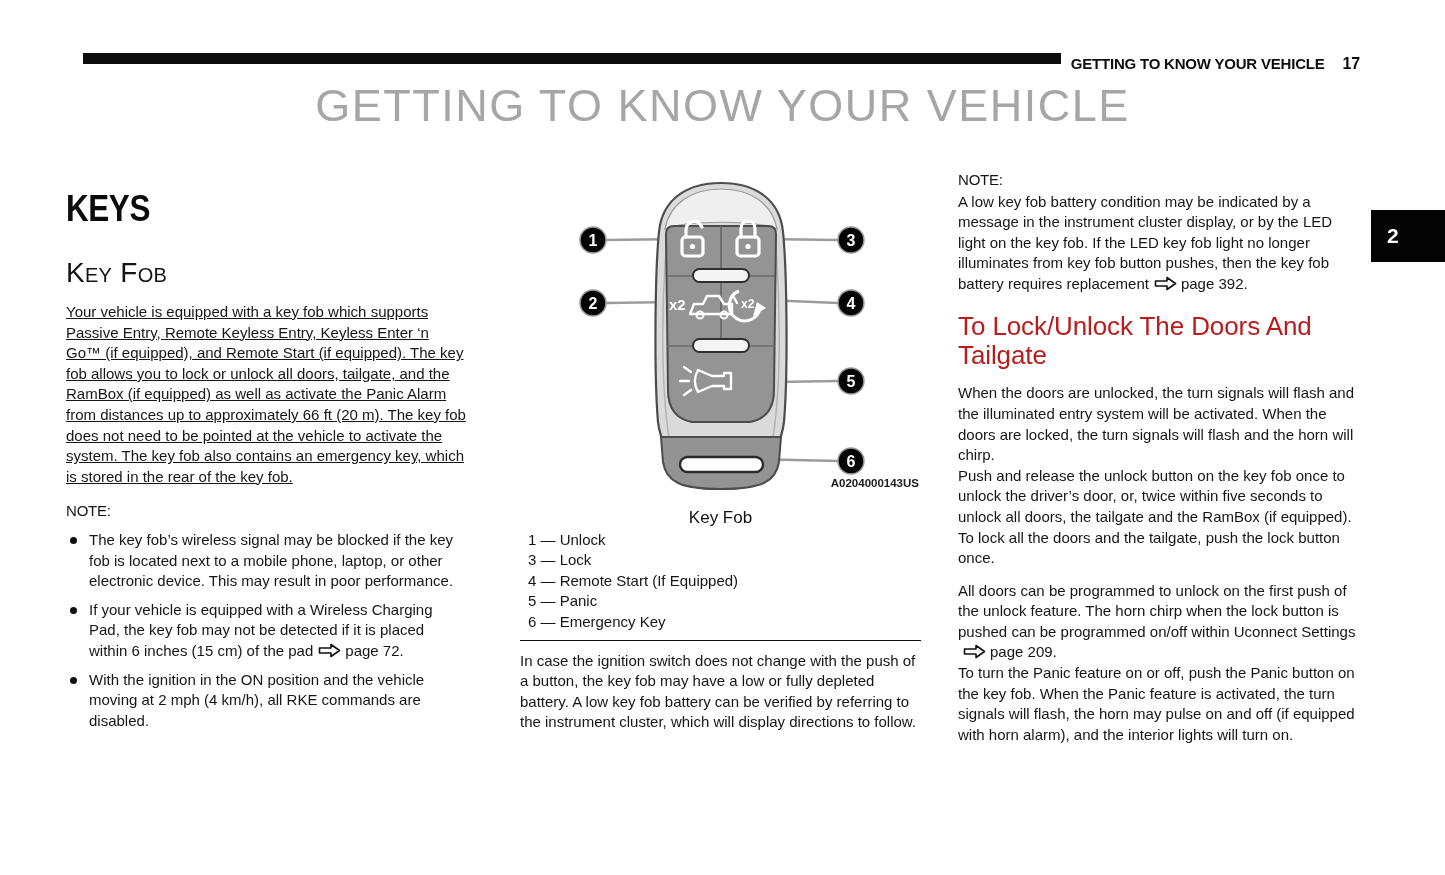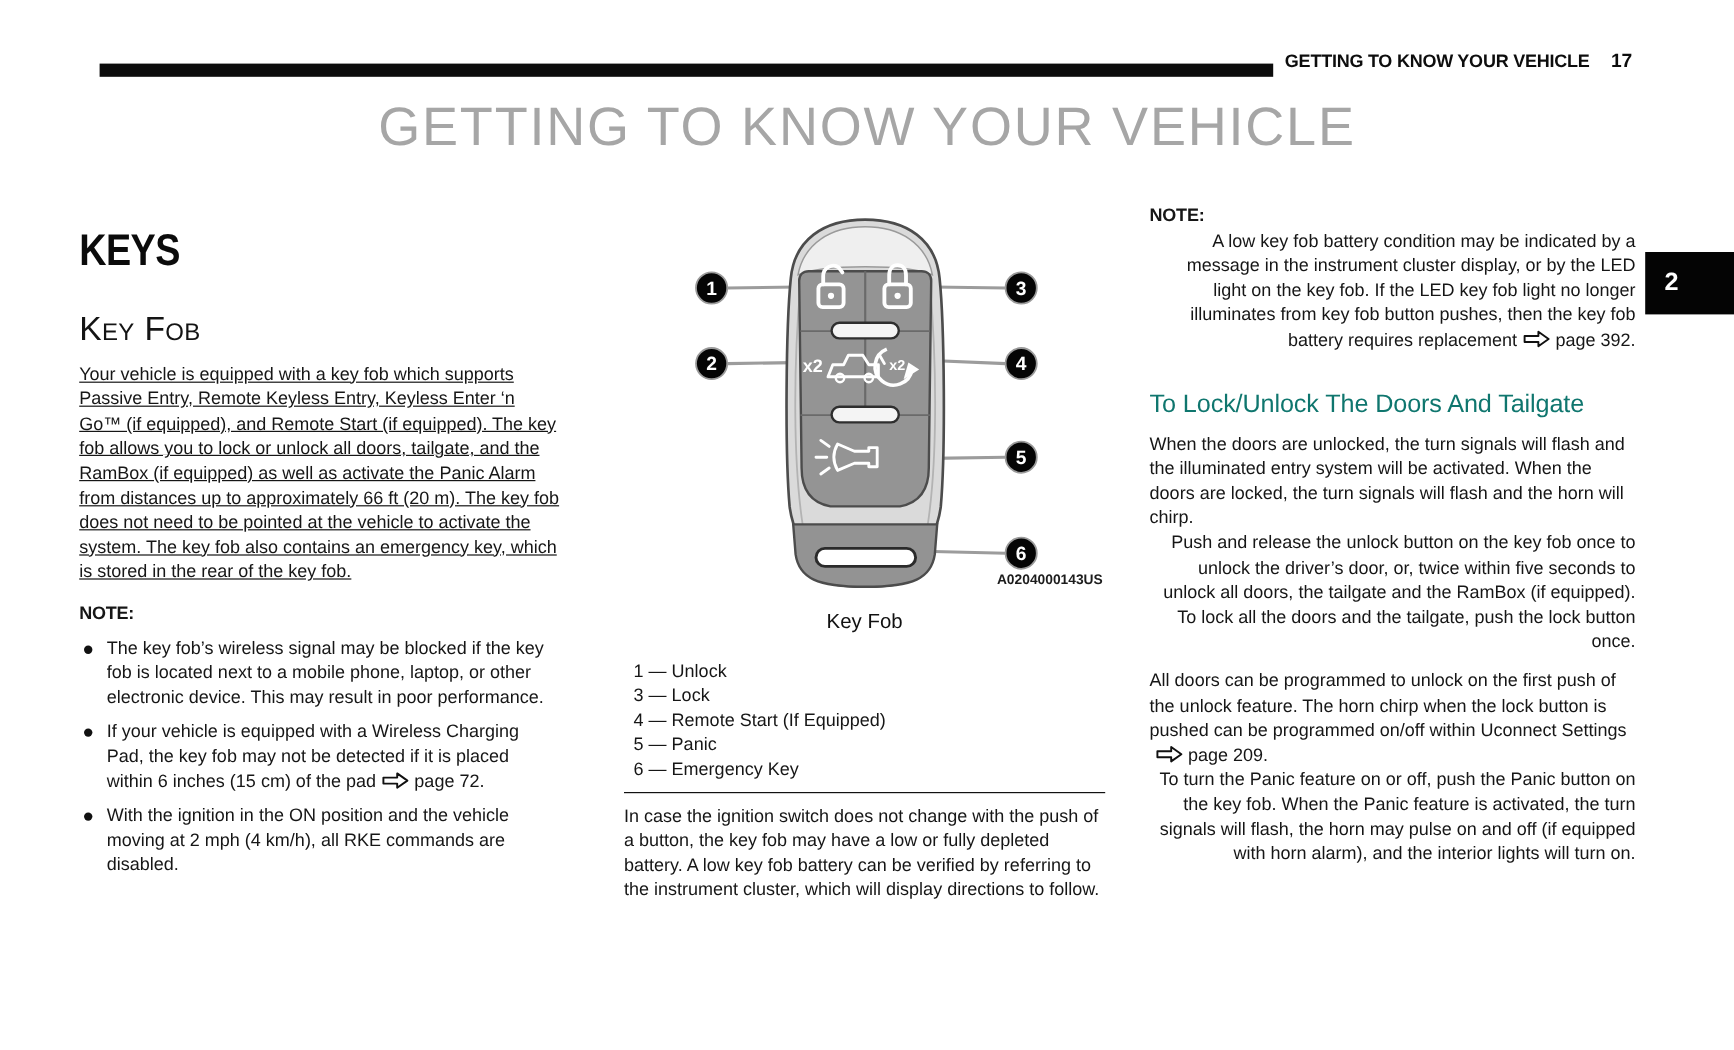--- a/index.html
+++ b/index.html
@@ -10,21 +10,21 @@
     font-family:"Liberation Sans", sans-serif;
     color:#161616;
     overflow:hidden;
   }
   
   .header-bar {
     position:absolute; left:83px; top:53px;
     width:978px; height:11px; background:#0c0c0c;
   }
   .running-head {
-    position:absolute; top:43px; right:85px;
+    position:absolute; top:55px; right:85px;
     font-size:15px; font-weight:700; letter-spacing:-0.2px;
     white-space:nowrap; color:#0d0d0d;
   }
   .running-head .page-num { margin-left:18px; font-size:16px; }
   
   .main-title {
     position:absolute; left:0; top:80px; width:1445px;
     text-align:center;
     font-size:45px; font-weight:400; letter-spacing:1.5px;
     color:#a6a6a6;
@@ -49,50 +49,50 @@
     transform:scaleX(0.85); transform-origin:left center;
     color:#0b0b0b; line-height:1;
   }
   .h-keyfob {
     margin-top:32px;
     font-size:28px; font-weight:400;
     font-variant:small-caps; letter-spacing:0.3px;
     color:#141414; line-height:1;
   }
   .para { margin-top:15px;text-decoration:underline; }
-  .note-label { margin-top:14px; font-weight:700; letter-spacing:-0.2px; }
+  .note-label { margin-top:14px; font-weight:400; letter-spacing:-0.2px; }
   .bullets { margin-top:2px; }
   .bullet { position:relative; padding-left:23px; margin-top:8px; }
   .bullet::before {
     content:""; position:absolute; left:4px; top:7px;
     width:7px; height:7px; border-radius:50%; background:#111;
   }
   .ref-arrow { vertical-align:-2px; margin:0 4px 0 5px; }
 
   
   .figure-wrap { position:relative; width:401px; height:322px; }
   .figure-caption {
     margin-top:10px; text-align:center;
     font-size:17px; font-weight:400; color:#111;
   }
-  .legend { margin-top:21px; padding-left:8px; }
+  .legend { margin-top:1px; padding-left:8px; }
   .legend-rule {
     border:none; border-top:1.7px solid #111;
     margin:7px 0 0 0; width:401px;
   }
   .below-fig { margin-top:10px; }
 
   
   .section-heading {
-    margin-top:30px; margin-bottom:12px;
-    font-size:21px; font-weight:400; letter-spacing:-0.1px;
-    color:#0f766e; line-height:1.15;
+    margin-top:17px; margin-bottom:12px;
+    font-size:26px; font-weight:400; letter-spacing:-0.1px;
+    color:#b91c1c; line-height:1.15;
   }
   .rc-para { margin-top:12px; }
-  .rc-first { margin-top:0;text-align:right; }
+  .rc-first { margin-top:0; }
 </style>
 </head>
 <body>
 
 <div class="header-bar"></div>
 <div class="running-head">
   <span>GETTING TO KNOW YOUR VEHICLE</span><span class="page-num">17</span>
 </div>
 
 <div class="main-title">GETTING TO KNOW YOUR VEHICLE</div>

